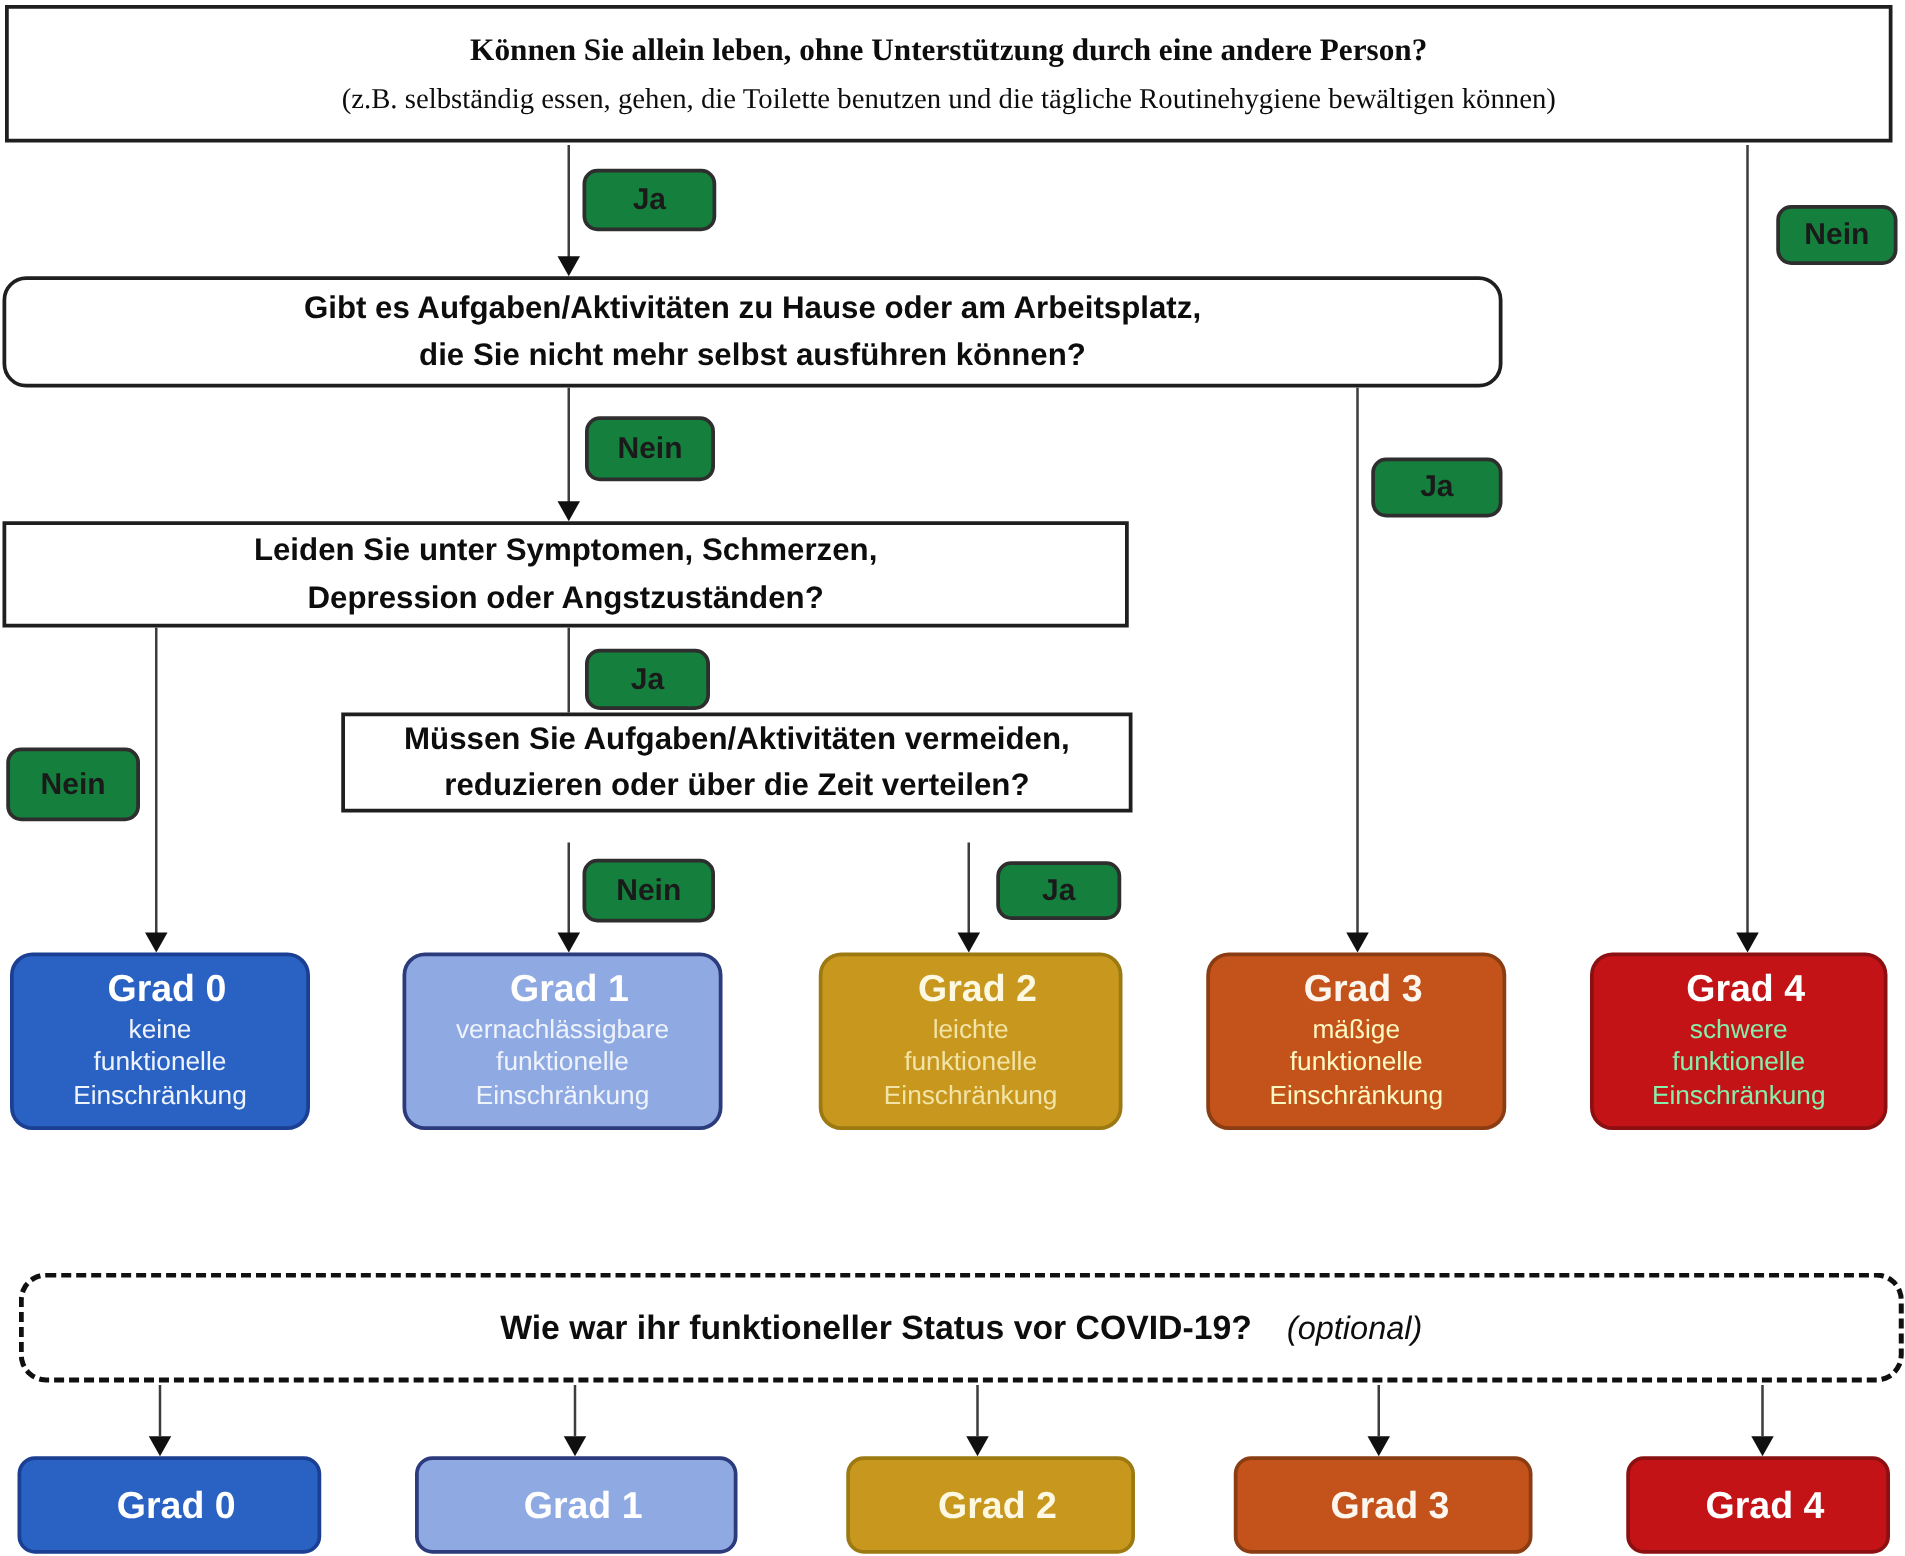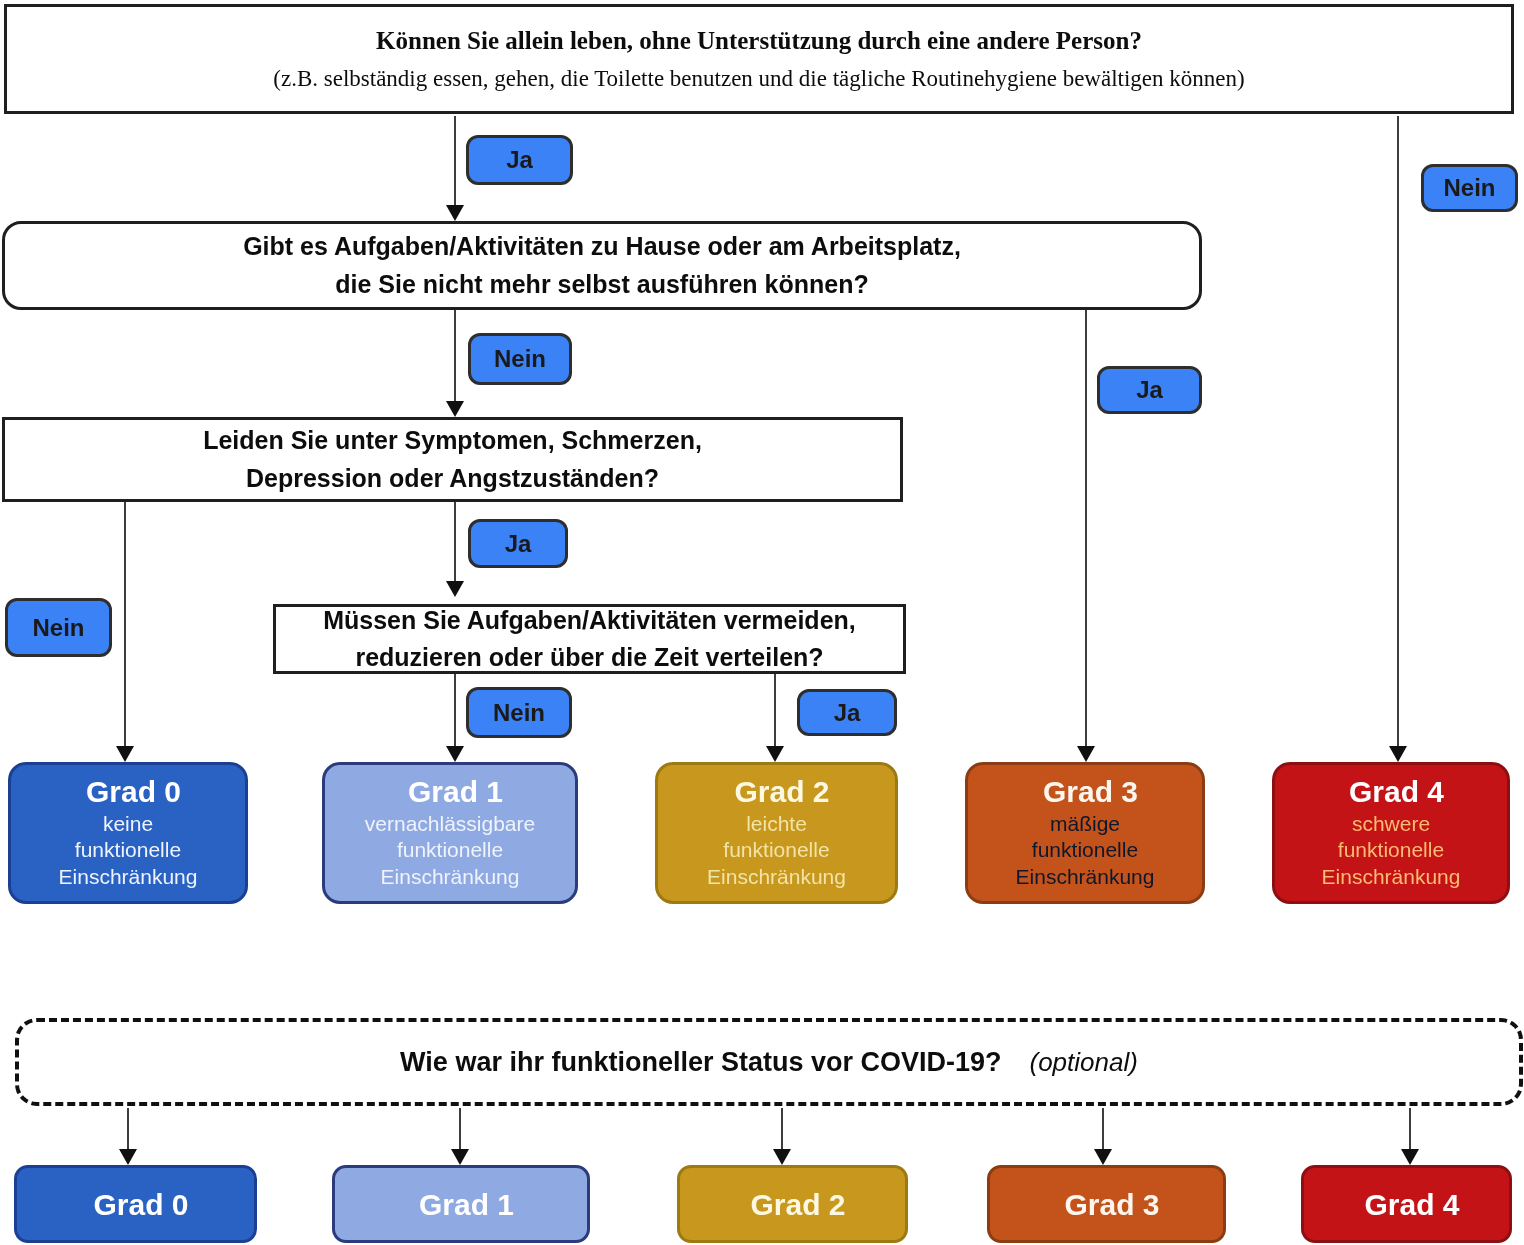--- a/index.html
+++ b/index.html
@@ -15,21 +15,21 @@
   .q-title{font-weight:bold;font-size:25px;line-height:1.35;}
   .q-sub{font-weight:normal;font-size:23px;line-height:1.3;margin-top:6px;}
   .q-line{font-weight:bold;font-size:25px;line-height:1.5;}
   .vline{position:absolute;width:2px;background:#3d3d3d;}
   .ahead{
     position:absolute;width:0;height:0;
     border-left:9px solid transparent;border-right:9px solid transparent;
     border-top:16px solid #101010;
   }
   .badge{
-    position:absolute;background:#3b82f6;border:3px solid #2e2e2e;border-radius:12px;
+    position:absolute;background:#15803d;border:3px solid #2e2e2e;border-radius:12px;
     display:flex;align-items:center;justify-content:center;
     font-size:24px;font-weight:600;color:#1a1a1a;box-sizing:border-box;
   }
   .grade{
     position:absolute;top:762px;height:142px;border:3px solid;border-radius:18px;
     display:flex;flex-direction:column;align-items:center;
     text-align:center;box-sizing:border-box;
   }
   .g-label{font-size:30px;font-weight:bold;margin-top:10px;line-height:1.1;margin-left:11px;}
   .g-desc{font-size:21px;line-height:1.25;margin-top:3px;}
@@ -97,21 +97,21 @@
   <div class="badge" style="left:468px;top:519px;width:100px;height:49px;">
     <span>Ja</span>
   </div>
 
   <div class="vline" style="left:124px;top:502px;height:246px;"></div>
   <div class="ahead" style="left:116px;top:746px;"></div>
   <div class="badge" style="left:5px;top:598px;width:107px;height:59px;">
     <span>Nein</span>
   </div>
 
-  <div class="qbox" style="left:273px;top:604px;width:633px;height:70px;">
+  <div class="qbox" style="left:273px;top:570px;width:633px;height:80px;">
     <div class="q-line">Müssen Sie Aufgaben/Aktivitäten vermeiden,</div>
     <div class="q-line">reduzieren oder über die Zeit verteilen?</div>
   </div>
 
   <div class="vline" style="left:454px;top:674px;height:74px;"></div>
   <div class="ahead" style="left:446px;top:746px;"></div>
   <div class="badge" style="left:466px;top:687px;width:106px;height:51px;">
     <span>Nein</span>
   </div>
 
@@ -140,29 +140,29 @@
   <div class="grade" style="left: 655px; width: 243px; background: rgb(200, 151, 29); border-color: rgb(156, 122, 17);">
     <div class="g-label" style="color: rgb(253, 248, 225);">Grad 2</div>
     <div class="g-desc" style="color: rgb(242, 227, 166);">
       <span>leichte</span>
       <span>funktionelle</span>
       <span>Einschränkung</span>
     </div>
   </div>
   <div class="grade" style="left: 965px; width: 240px; background: rgb(196, 83, 27); border-color: rgb(138, 61, 18);">
     <div class="g-label" style="color: rgb(253, 246, 238);">Grad 3</div>
-    <div class="g-desc" style="color: #0f172a;">
+    <div class="g-desc" style="color: #fef9c3;">
       <span>mäßige</span>
       <span>funktionelle</span>
       <span>Einschränkung</span>
     </div>
   </div>
   <div class="grade" style="left: 1272px; width: 238px; background: rgb(195, 19, 22); border-color: rgb(140, 16, 18);">
     <div class="g-label" style="color: rgb(255, 255, 255);">Grad 4</div>
-    <div class="g-desc" style="color: #fdba74; text-align: center;">
+    <div class="g-desc" style="color: #86efac; text-align: center;">
       <span>schwere</span>
       <span>funktionelle</span>
       <span>Einschränkung</span>
     </div>
   </div>
 
   <div class="dashed-box">
     <span class="dash-title">Wie war ihr funktioneller Status vor COVID-19?</span>
     <span class="dash-suffix">(optional)</span>
   </div>

